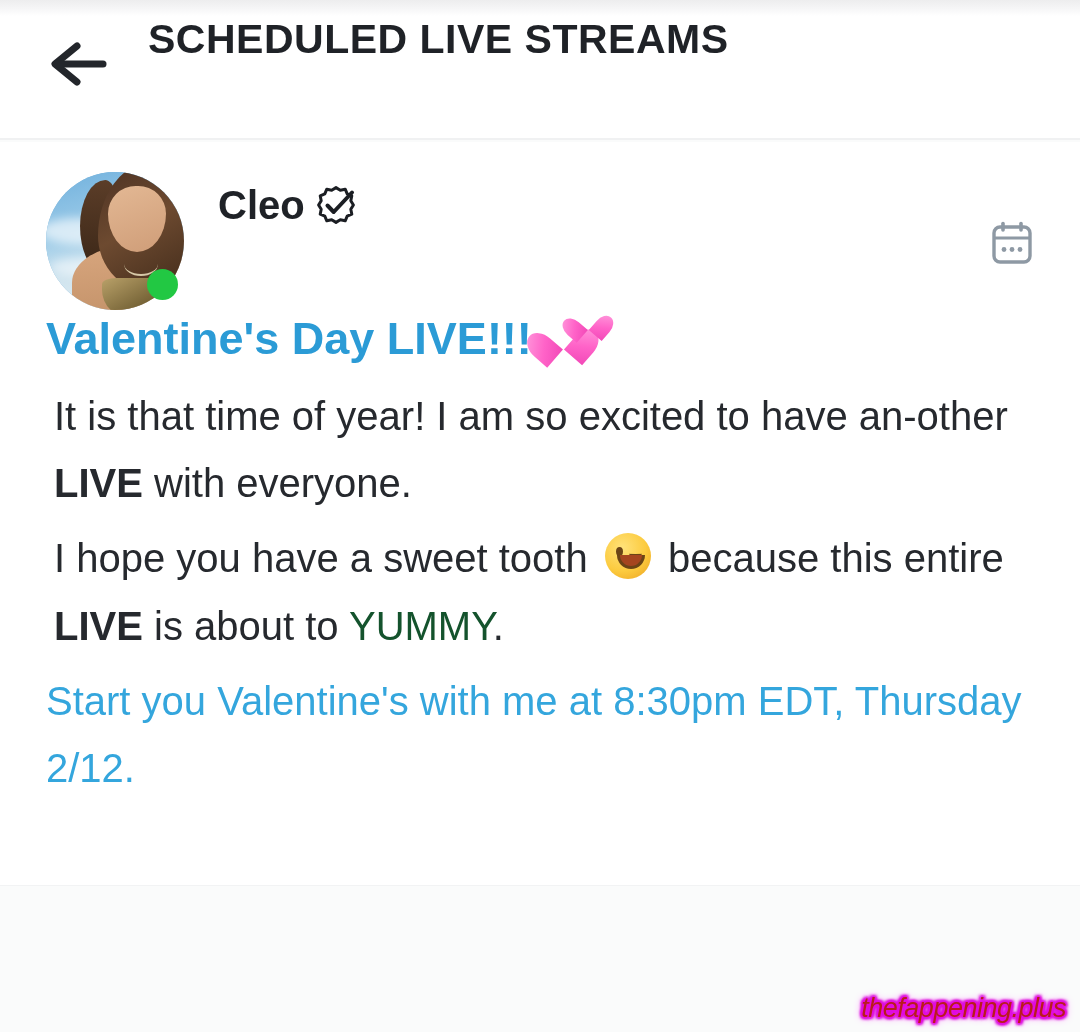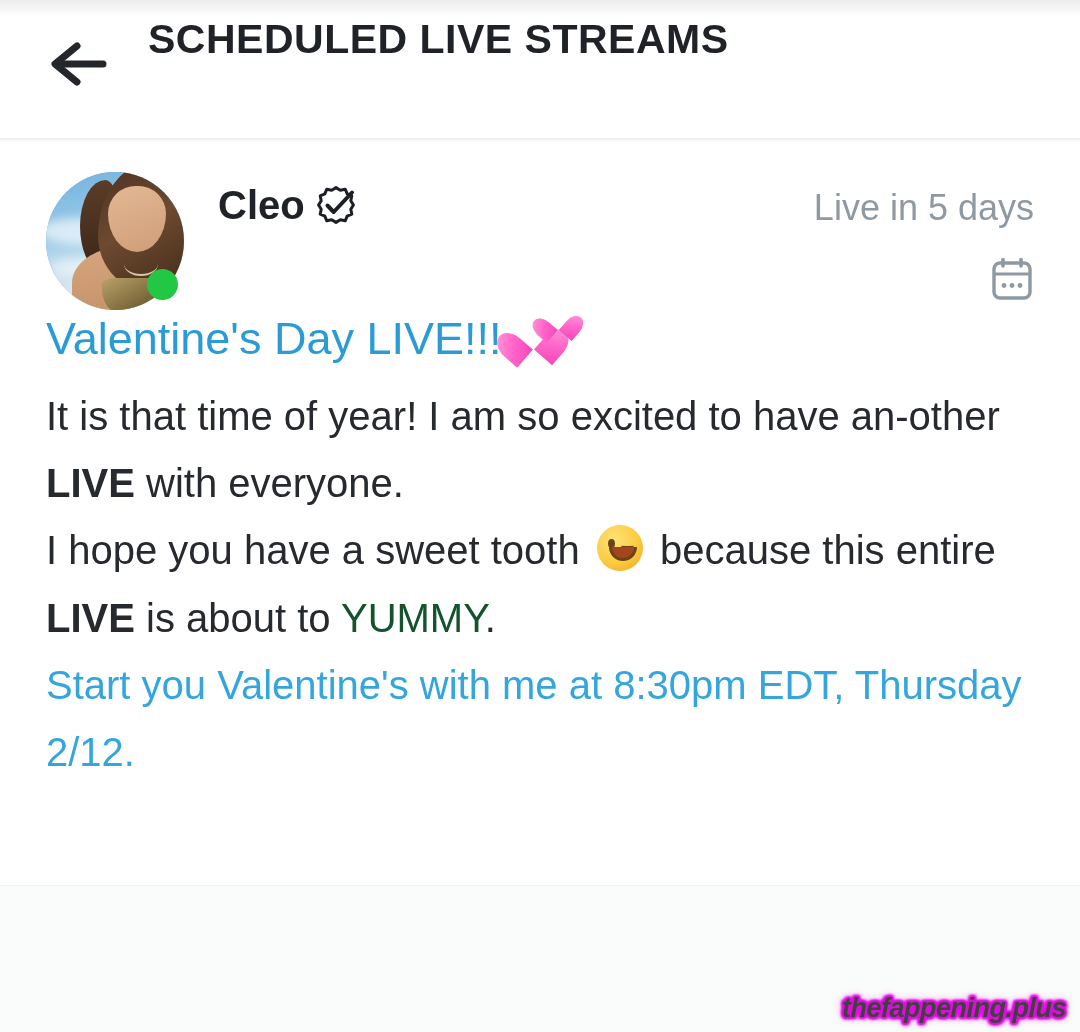--- a/index.html
+++ b/index.html
@@ -206,21 +206,21 @@
   .cal-icon { cursor: pointer; }
   .cal-icon svg { display: block; }
 
   
   .post-body {
     padding: 4px 46px 0 46px;
     box-sizing: border-box;
   }
   .post-title {
     font-size: 45px;
-    font-weight: normal;
+    font-weight: bold;
     color: #2b9bd6;
     line-height: 1.0;
     margin: 16px 0 22px 0;
     white-space: nowrap;
   }
   .heart-emoji {
     display: inline-block;
     position: relative;
     width: 62px;
     height: 46px;
@@ -241,21 +241,21 @@
   .heart-big::before { width: 24px; height: 34px; left: 0; top: 0; border-radius: 50% 50% 0 0; transform: rotate(-45deg); transform-origin: 50% 100%; }
   .heart-big::after  { width: 24px; height: 34px; left: 18px; top: 0; border-radius: 50% 50% 0 0; transform: rotate(45deg); transform-origin: 50% 100%; }
   .heart-small { width: 30px; height: 27px; left: 31px; top: -2px; }
   .heart-small::before { width: 17px; height: 24px; left: 0; top: 0; border-radius: 50% 50% 0 0; transform: rotate(-45deg); transform-origin: 50% 100%; }
   .heart-small::after  { width: 17px; height: 24px; left: 13px; top: 0; border-radius: 50% 50% 0 0; transform: rotate(45deg); transform-origin: 50% 100%; }
 
   .para {
     font-size: 40px;
     color: #26292e;
     line-height: 1.68;
-    margin: 0;
+    margin: 8px;
   }
   .para b { font-weight: bold; }
   .link-blue { color: #14532d; }
   .para-blue {
     font-size: 40px;
     color: #34a6dd;
     line-height: 1.68;
     margin: 0;
   }
 
@@ -301,23 +301,23 @@
     height: 147px;
     background: #fafbfb;
     border-top: 1px solid #f2f3f4;
     box-sizing: border-box;
   }
   .watermark {
     position: absolute;
     right: 14px;
     bottom: 8px;
     font-size: 27px;
-    font-weight: bold;
+    font-weight: normal;
     font-style: italic;
-    color: #404040;
+    color: #b91c1c;
     letter-spacing: -0.5px;
     text-shadow:
       0 0 2px #e20ee2, 0 0 3px #e20ee2,
       2px 0 2px #e20ee2, -2px 0 2px #e20ee2,
       0 2px 2px #e20ee2, 0 -2px 2px #e20ee2,
       2px 2px 3px #d400d4, -2px -2px 3px #d400d4,
       2px -2px 3px #d400d4, -2px 2px 3px #d400d4,
       0 0 9px #ff00ff;
   }
 </style>
@@ -368,21 +368,20 @@
                      L38.4 21 L35.8 25.3 L36.8 30.2 L32.2 32.2 L30.2 36.8 L25.3 35.8
                      L21 38.4 L16.7 35.8 L11.8 36.8 L9.8 32.2 L5.2 30.2 L6.2 25.3
                      L3.6 21 L6.2 16.7 L5.2 11.8 L9.8 9.8 L11.8 5.2 L16.7 6.2 Z" fill="none" stroke="#1b1e23" stroke-width="3" stroke-linejoin="round"></path>
             <path d="M12.5 21.5 L18.7 28 L37 8.5" fill="none" stroke="#1b1e23" stroke-width="4" stroke-linecap="round" stroke-linejoin="round"></path>
           </svg>
         </span>
       </div>
     </div>
 
     <div class="meta-block">
-      <div class="live-in">Live in 5 days</div>
       <div class="cal-row">
         <span class="cal-icon">
           <svg width="44" height="46" viewBox="0 0 44 46">
             <rect x="4" y="7" width="36" height="35" rx="6" ry="6" fill="none" stroke="#8e99a4" stroke-width="3.4"></rect>
             <path d="M13 3.5 L13 10" stroke="#8e99a4" stroke-width="3.6" stroke-linecap="round"></path>
             <path d="M31 3.5 L31 10" stroke="#8e99a4" stroke-width="3.6" stroke-linecap="round"></path>
             <path d="M4 18 L40 18" stroke="#8e99a4" stroke-width="3"></path>
             <circle cx="14" cy="29.5" r="2.4" fill="#8e99a4"></circle>
             <circle cx="22" cy="29.5" r="2.4" fill="#8e99a4"></circle>
             <circle cx="30" cy="29.5" r="2.4" fill="#8e99a4"></circle>

